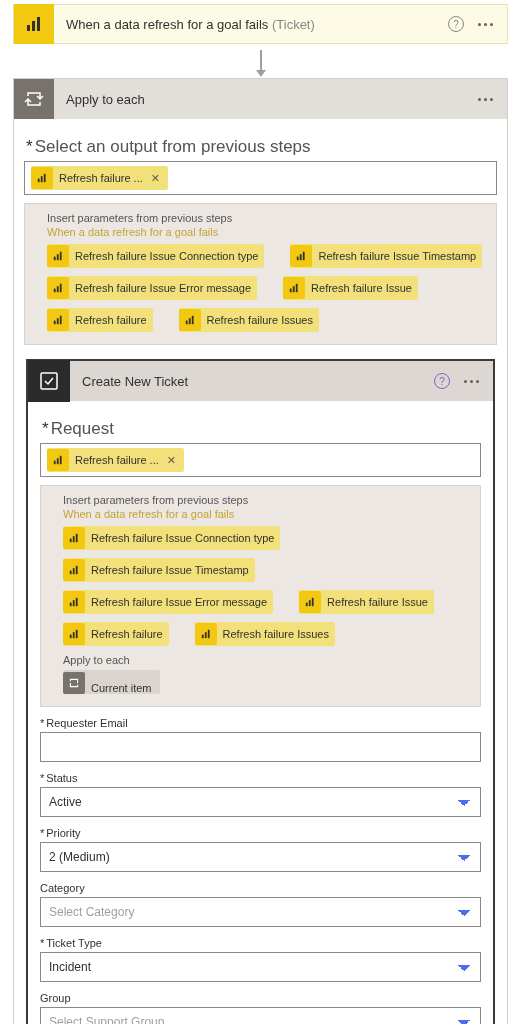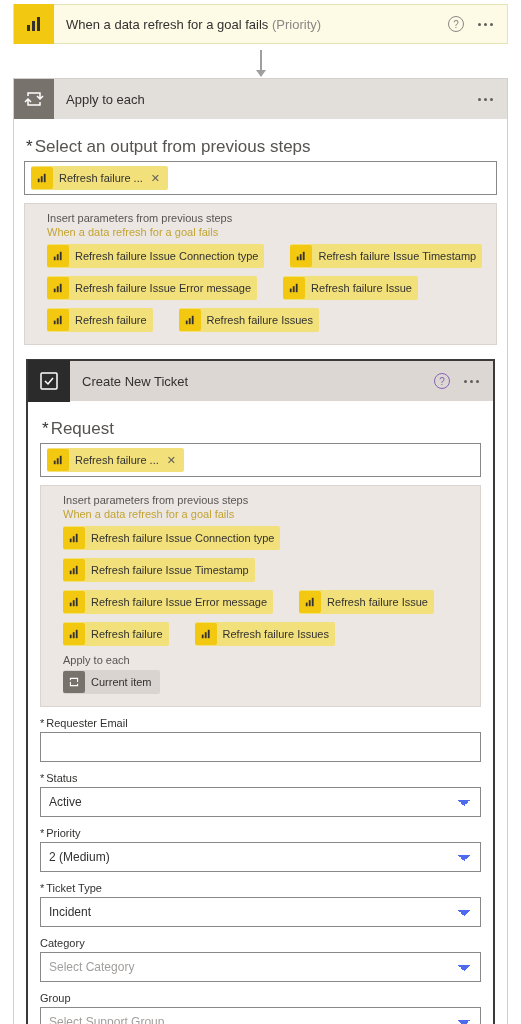--- a/index.html
+++ b/index.html
@@ -97,21 +97,21 @@
   }
   .inner-icon-box {
     width:42px;height:42px;background:#2b2b2b;
     display:flex;align-items:center;justify-content:center;flex-shrink:0;
   }
   .inner-title { padding-left:12px; flex:1; font-size:13px; }
   .inner-body { background:#ffffff; padding:10px 12px 14px 12px; }
   .inner-body .insert-panel { margin-top:8px; }
   .apply-sub { margin-top:8px; font-size:11px; color:#565452; }
   .apply-token {
-    display:inline-flex; align-items:center; gap:6px;
+    display:inline-flex; align-items:flex-end; gap:6px;
     background:#d9d4cf; border-radius:2px; height:24px; padding:0 8px 0 0;
     margin-top:4px; font-size:11px;
   }
   .apply-token-icon {
     width:22px;height:22px;background:#78726d;
     display:inline-flex;align-items:center;justify-content:center;border-radius:2px;
   }
   
   .form-group { margin-top:10px; }
   .form-label { font-size:11px; color:#323130; margin-bottom:3px; display:block; }
@@ -140,21 +140,21 @@
 <div class="trigger-card">
   <div class="trigger-icon-box">
     <svg width="20" height="20" viewBox="0 0 20 20">
         <rect x="3" y="11" width="3" height="6" fill="#323130"></rect>
         <rect x="8" y="7" width="3" height="10" fill="#323130"></rect>
         <rect x="13" y="3" width="3" height="14" fill="#323130"></rect>
       </svg>
   </div>
   <div class="trigger-title">
     <span>When a data refresh for a goal fails</span>
-    <span class="preview">(Priority)</span>
+    <span class="preview">(Ticket)</span>
   </div>
   <div class="card-actions">
     <span class="help-circle">?</span>
     <span class="dots">
         <span></span>
         <span></span>
         <span></span>
       </span>
   </div>
 </div>
@@ -391,34 +391,34 @@
         </div>
 
         <div class="form-group">
           <label class="form-label req">Priority</label>
           <select class="form-select">
             <option>2 (Medium)</option>
           </select>
         </div>
 
         <div class="form-group">
+          <label class="form-label">Category</label>
+          <select class="form-select placeholder">
+            <option>Select Category</option>
+          </select>
+        </div>
+
+        <div class="form-group">
           <label class="form-label req">Ticket Type</label>
           <select class="form-select">
             <option>Incident</option>
           </select>
         </div>
 
         <div class="form-group">
-          <label class="form-label">Category</label>
-          <select class="form-select placeholder">
-            <option>Select Category</option>
-          </select>
-        </div>
-
-        <div class="form-group">
           <label class="form-label">Group</label>
           <select class="form-select placeholder">
             <option>Select Support Group</option>
           </select>
         </div>
 
         <div class="form-group">
           <label class="form-label">Due Date</label>
           <input class="form-input" type="text" placeholder="Enter Due Date" style="">
         </div>

